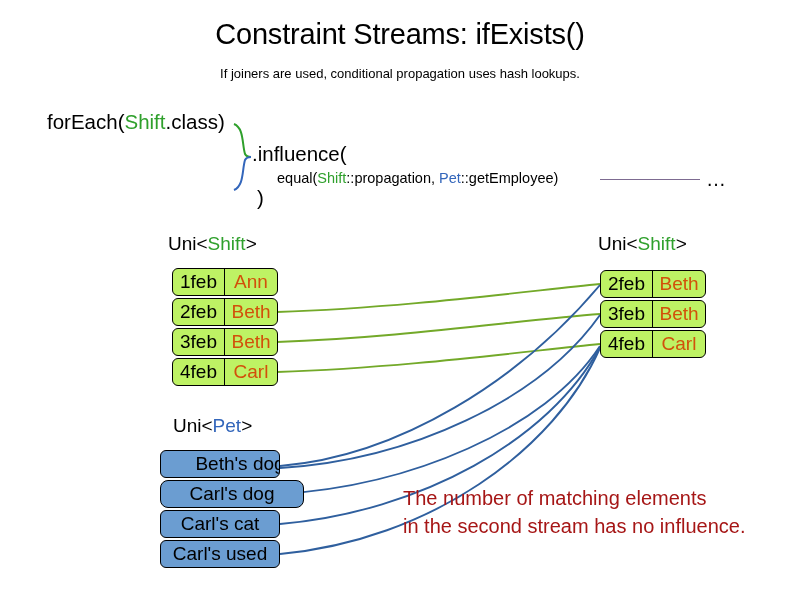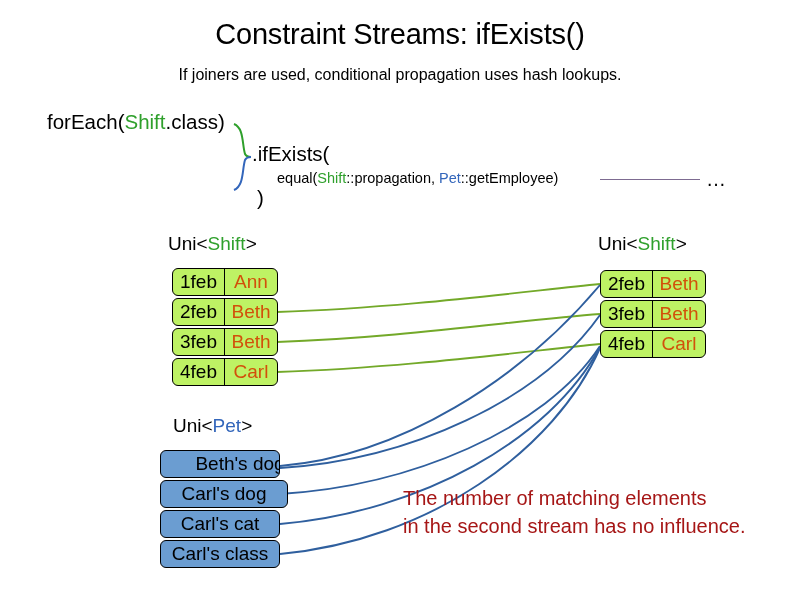--- a/index.html
+++ b/index.html
@@ -28,21 +28,21 @@
     text-align: center;
     font-size: 29px;
     color: #000000;
     letter-spacing: -0.2px;
     white-space: nowrap;
   }
   #subtitle {
     left: 0; top: 66px;
     width: 800px;
     text-align: center;
-    font-size: 16px;
+    font-size: 13px;
     color: #000000;
   }
 
   
   .code-line {
     font-size: 20.5px;
     color: #000000;
     white-space: nowrap;
   }
   #code-foreach-shift { left: 47px; top: 110px; }
@@ -155,21 +155,21 @@
   <div class="abs" id="subtitle">If joiners are used, conditional propagation uses hash lookups.</div>
 
   <div class="abs code-line" id="code-foreach-shift"><span>forEach(</span><span class="cls-shift">Shift</span><span>.class)</span></div>
 
 
   <svg class="abs" style="left:232px; top:122px;" width="34" height="70">
     <path d="M2,2 C 12,6 10,22 13,32 C 14,34 16,35 19,35" stroke="#2fa02c" stroke-width="2" fill="none"></path>
     <path d="M2,68 C 12,64 10,48 13,38 C 14,36 16,35 19,35" stroke="#3366bb" stroke-width="2" fill="none"></path>
   </svg>
 
-  <div class="abs code-line" id="code-ifexists">.ifExists(</div>
+  <div class="abs code-line" id="code-ifexists">.influence(</div>
 
   <div class="abs" id="code-equal"><span>equal(</span><span class="cls-shift">Shift</span><span>::propagation, </span><span class="cls-pet">Pet</span><span>::getEmployee)</span></div>
 
   <div class="abs" id="equal-tail"></div>
   <div class="abs" id="ellipsis">…</div>
 
   <div class="abs code-line" id="code-closeparen">)</div>
 
   <div class="abs stream-label" id="label-left-shift"><span>Uni&lt;</span><span class="cls-shift">Shift</span><span>&gt;</span></div>
 
@@ -203,28 +203,28 @@
   <div class="row green tbl-right" style="left:600px; top:330px; width:106px;">
     <div class="cell date">4feb</div>
     <div class="cell name">Carl</div>
   </div>
 
   <div class="abs stream-label" id="label-pet"><span>Uni&lt;</span><span class="cls-pet">Pet</span><span>&gt;</span></div>
 
   <div class="row blue" style="left:160px; top:450px; width:120px;padding-left:40px;">
     <div class="cell single">Beth's dog</div>
   </div>
-  <div class="row blue" style="left:160px; top:480px; width:128px;">
+  <div class="row blue" style="left:160px; top:480px; width:144px;border-radius:8px;">
     <div class="cell single">Carl's dog</div>
   </div>
   <div class="row blue" style="left:160px; top:510px; width:120px;">
     <div class="cell single">Carl's cat</div>
   </div>
   <div class="row blue" style="left:160px; top:540px; width:120px;">
-    <div class="cell single">Carl's class</div>
+    <div class="cell single">Carl's used</div>
   </div>
 
   <div class="abs" id="annotation">
     <div>The number of matching elements</div>
     <div>in the second stream has no influence.</div>
   </div>
 
 </div>
 
 </body></html>

